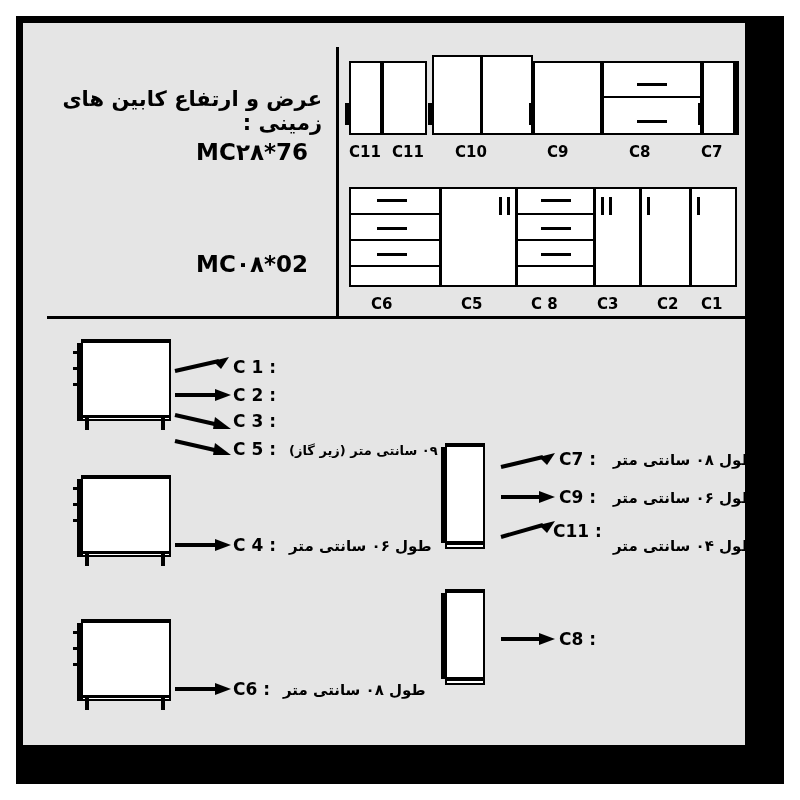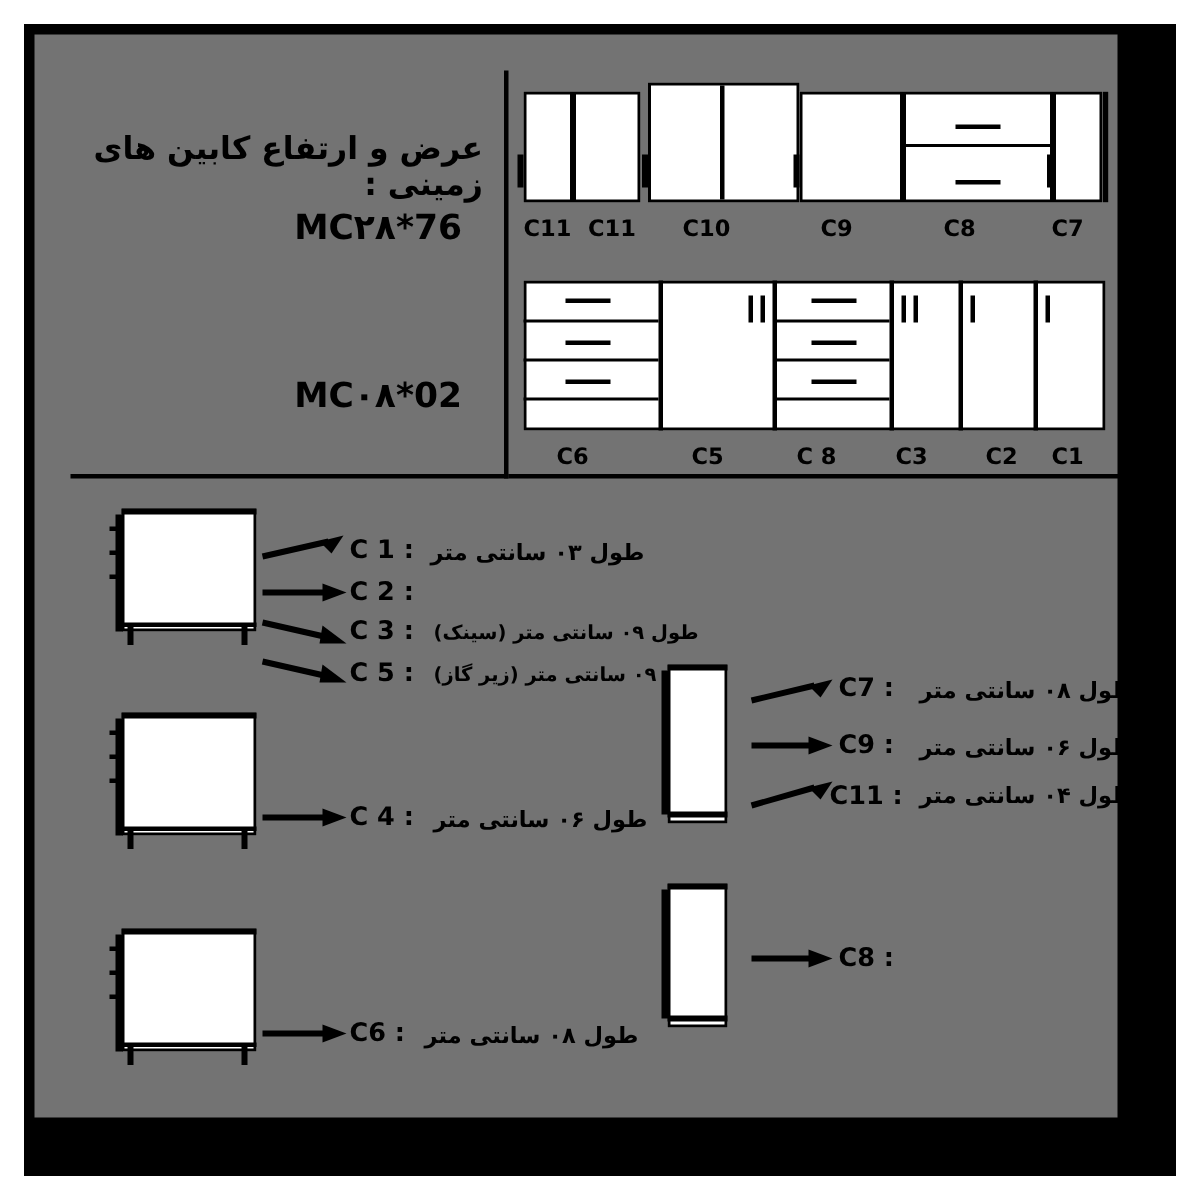--- a/index.html
+++ b/index.html
@@ -1,21 +1,21 @@
 <!DOCTYPE html>
 <html><head>
 <meta charset="utf-8">
 <style>
   html,body{margin:0;padding:0;background:#ffffff;}
   body{font-family:"DejaVu Sans","Liberation Sans",sans-serif;}
   #page{position:relative;width:800px;height:800px;background:#ffffff;overflow:hidden;}
 
   
   .frame{position:absolute;left:16px;top:16px;width:768px;height:768px;background:#000;}
-  .frame-inner{position:absolute;left:20px;top:20px;width:728px;height:728px;background:#737373;
+  .frame-inner{position:absolute;left:20px;top:20px;width:728px;height:728px;background:#e5e5e5;
                border:3px solid #000;box-sizing:border-box;}
 
   
   .blk{position:absolute;background:#000;}
   .box{position:absolute;border:2px solid #000;box-sizing:border-box;background:#fff;}
 
   
   .panel-tl{position:absolute;left:24px;top:24px;width:292px;height:272px;box-sizing:border-box;
             border-right:3px solid #000;border-bottom:3px solid #000;}
   .rtl{direction:rtl;unicode-bidi:bidi-override;text-align:right;}
@@ -133,34 +133,32 @@
         <div class="blk" style="left:34px;top:96px;width:90px;height:3px;"></div>
         <div class="blk" style="left:38px;top:99px;width:4px;height:12px;"></div>
         <div class="blk" style="left:114px;top:99px;width:4px;height:12px;"></div>
       </div>
 
       <svg class="arrow" style="left:126px;top:36px;width:60px;height:20px;" viewBox="0 0 60 20">
         <path d="M2 16 L46 6" stroke="#000" stroke-width="4" fill="none"></path>
         <polygon points="56,2 40,6 48,14" fill="#000"></polygon>
       </svg>
       <div class="legcode" style="left:186px;top:38px;">C 1 :</div>
-      <div class="legtxt rtl" style="left:240px;top:40px;">طول ۳۰ سانتی متر</div>
 
       <svg class="arrow" style="left:126px;top:68px;width:60px;height:16px;" viewBox="0 0 60 16">
         <path d="M2 8 L46 8" stroke="#000" stroke-width="4" fill="none"></path>
         <polygon points="58,8 42,2 42,14" fill="#000"></polygon>
       </svg>
       <div class="legcode" style="left:186px;top:66px;">C 2 :</div>
 
       <svg class="arrow" style="left:126px;top:92px;width:60px;height:20px;" viewBox="0 0 60 20">
         <path d="M2 4 L46 14" stroke="#000" stroke-width="4" fill="none"></path>
         <polygon points="58,18 42,6 40,18" fill="#000"></polygon>
       </svg>
       <div class="legcode" style="left:186px;top:92px;">C 3 :</div>
-      <div class="legtxt rtl" style="left:242px;top:96px;font-size:13px;">طول ۹۰ سانتی متر (سینک)</div>
 
       <svg class="arrow" style="left:126px;top:118px;width:60px;height:20px;" viewBox="0 0 60 20">
         <path d="M2 4 L46 14" stroke="#000" stroke-width="4" fill="none"></path>
         <polygon points="58,18 42,6 40,18" fill="#000"></polygon>
       </svg>
       <div class="legcode" style="left:186px;top:120px;">C 5 :</div>
       <div class="legtxt rtl" style="left:242px;top:124px;font-size:13px;">طول ۹۰ سانتی متر (زیر گاز)</div>
 
       <div>
         <div class="box" style="left:34px;top:156px;width:90px;height:82px;"></div>
@@ -219,21 +217,21 @@
         <polygon points="56,8 40,2 40,14" fill="#000"></polygon>
       </svg>
       <div class="legcode" style="left:512px;top:168px;">C9 :</div>
       <div class="legtxt rtl" style="left:566px;top:170px;">طول ۶۰ سانتی متر</div>
 
       <svg class="arrow" style="left:452px;top:200px;width:58px;height:22px;" viewBox="0 0 58 22">
         <path d="M2 18 L44 6" stroke="#000" stroke-width="4" fill="none"></path>
         <polygon points="56,2 40,6 48,14" fill="#000"></polygon>
       </svg>
       <div class="legcode" style="left:506px;top:202px;">C11 :</div>
-      <div class="legtxt rtl" style="left:566px;top:202px;">طول ۴۰ سانتی متر</div>
+      <div class="legtxt rtl" style="left:566px;top:218px;">طول ۴۰ سانتی متر</div>
 
       <div>
         <div class="box" style="left:398px;top:270px;width:40px;height:96px;"></div>
         <div class="blk" style="left:398px;top:270px;width:40px;height:4px;"></div>
         <div class="blk" style="left:398px;top:358px;width:40px;height:4px;"></div>
         <div class="blk" style="left:394px;top:274px;width:5px;height:86px;"></div>
       </div>
 
       <svg class="arrow" style="left:452px;top:312px;width:58px;height:16px;" viewBox="0 0 58 16">
         <path d="M2 8 L44 8" stroke="#000" stroke-width="4" fill="none"></path>

